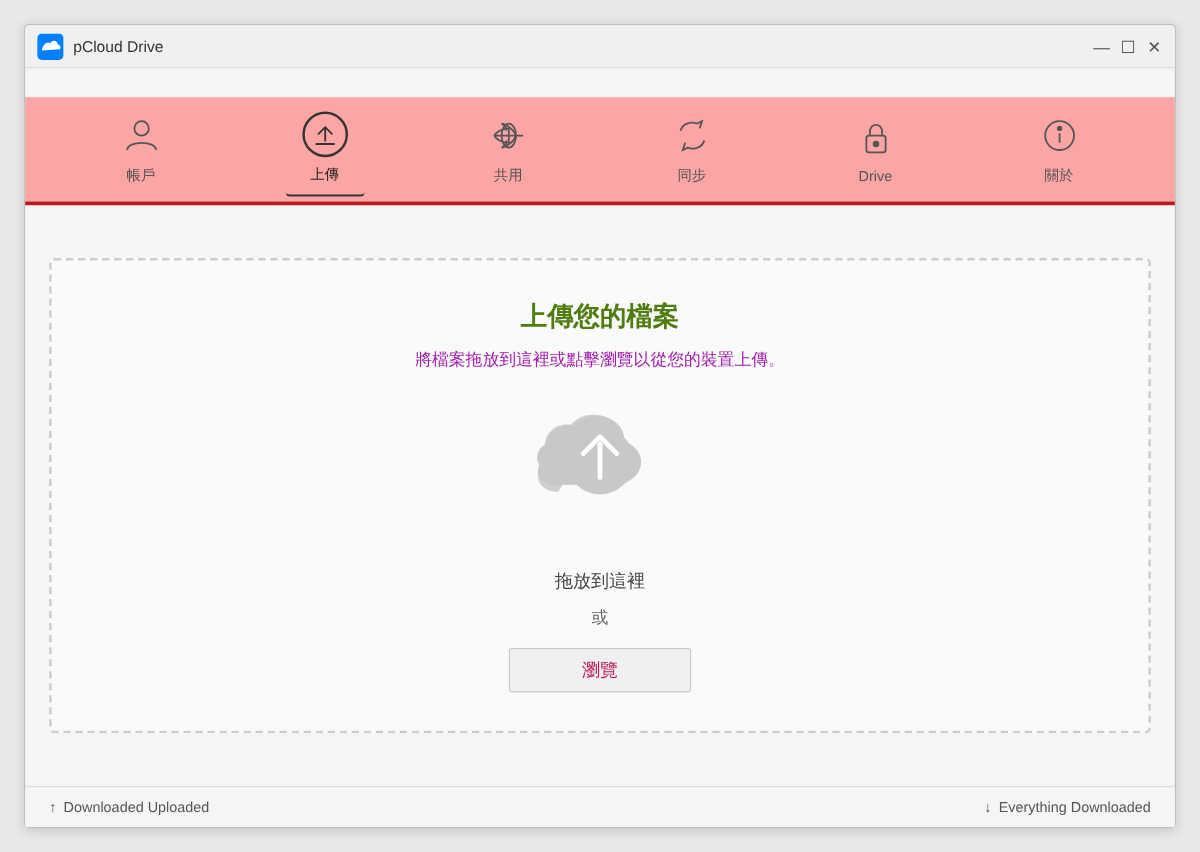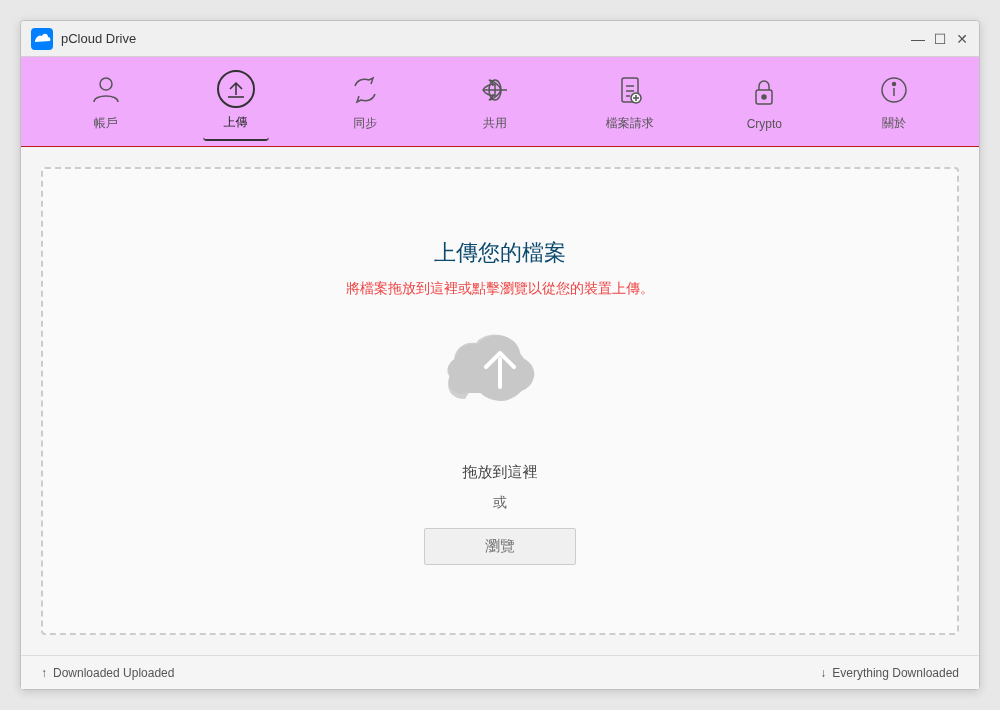--- a/index.html
+++ b/index.html
@@ -15,20 +15,21 @@
     }
     .window {
       width: 960px;
       height: 670px;
       background: #f5f5f5;
       border: 1px solid #c0c0c0;
       border-radius: 4px;
       display: flex;
       flex-direction: column;
       box-shadow: 0 2px 10px rgba(0,0,0,0.15);
+      gap: 24px;
     }
     .title-bar {
       height: 36px;
       background: #f0f0f0;
       border-bottom: 1px solid #d0d0d0;
       display: flex;
       align-items: center;
       padding: 0 10px;
       border-radius: 4px 4px 0 0;
     }
@@ -53,22 +54,22 @@
       align-items: center;
       justify-content: center;
       font-size: 14px;
       color: #555;
       cursor: pointer;
       background: none;
       border: none;
     }
     .toolbar {
       height: 90px;
-      background: #f0abfc;
-      border-bottom: 1px solid #b91c1c;
+      background: #fca5a5;
+      border-bottom: 3px solid #b91c1c;
       display: flex;
       align-items: center;
       justify-content: space-around;
       padding: 0 20px;
     }
     .toolbar-item {
       display: flex;
       flex-direction: column;
       align-items: center;
       gap: 6px;
@@ -132,27 +133,27 @@
       border-radius: 4px;
       display: flex;
       flex-direction: column;
       align-items: center;
       justify-content: center;
       gap: 8px;
       background: #fafafa;
     }
     .upload-title {
       font-size: 22px;
-      color: #0c4a6e;
-      font-weight: 400;
+      color: #4d7c0f;
+      font-weight: 700;
       margin-bottom: 4px;
     }
     .upload-subtitle {
       font-size: 14px;
-      color: #ef4444;
+      color: #a21caf;
       margin-bottom: 23px;
     }
     .upload-cloud-icon {
       margin-bottom: 16px;
     }
     .upload-drop-text {
       font-size: 15px;
       color: #444;
       font-weight: 500;
       margin-top: 16px;
@@ -161,21 +162,21 @@
       font-size: 14px;
       color: #666;
       margin: 4px 0;
     }
     .browse-btn {
       padding: 8px 60px;
       background: #f0f0f0;
       border: 1px solid #ccc;
       border-radius: 2px;
       font-size: 15px;
-      color: #737373;
+      color: #be185d;
       cursor: pointer;
       margin-top: 4px;
     }
     .status-bar {
       height: 34px;
       background: #f5f5f5;
       border-top: 1px solid #ddd;
       display: flex;
       align-items: center;
       padding: 0 20px;
@@ -237,63 +238,49 @@
           </svg>
         </div>
       </div>
       <span class="toolbar-label">上傳</span>
     </div>
 
 
     <div class="toolbar-item">
       <div class="toolbar-icon">
         <svg viewBox="0 0 32 32">
-          <path d="M6 12 C8 6, 14 4, 20 6 L24 4 L22 10"></path>
-          <path d="M26 20 C24 26, 18 28, 12 26 L8 28 L10 22"></path>
-        </svg>
-      </div>
-      <span class="toolbar-label">同步</span>
-    </div>
-
-    <div class="toolbar-item">
-      <div class="toolbar-icon">
-        <svg viewBox="0 0 32 32">
           <path d="M14 12 C14 8, 10 6, 10 6 C12 6, 20 10, 22 16 C20 22, 12 26, 10 26 C10 26, 14 24, 14 20"></path>
           <path d="M4 16 C6 12, 12 10, 16 10 L16 22 C12 22, 6 20, 4 16 Z"></path>
           <ellipse cx="16" cy="16" rx="6" ry="10"></ellipse>
           <line x1="4" y1="16" x2="28" y2="16"></line>
         </svg>
       </div>
       <span class="toolbar-label">共用</span>
     </div>
 
     <div class="toolbar-item">
       <div class="toolbar-icon">
         <svg viewBox="0 0 32 32">
-          <rect x="8" y="4" width="16" height="24" rx="2"></rect>
-          <line x1="12" y1="12" x2="20" y2="12"></line>
-          <line x1="12" y1="17" x2="20" y2="17"></line>
-          <line x1="12" y1="22" x2="16" y2="22"></line>
-          <circle cx="22" cy="24" r="5" fill="#f5f5f5" stroke="#555"></circle>
-          <line x1="22" y1="21" x2="22" y2="27"></line>
-          <line x1="19" y1="24" x2="25" y2="24"></line>
-        </svg>
-      </div>
-      <span class="toolbar-label">檔案請求</span>
-    </div>
+          <path d="M6 12 C8 6, 14 4, 20 6 L24 4 L22 10"></path>
+          <path d="M26 20 C24 26, 18 28, 12 26 L8 28 L10 22"></path>
+        </svg>
+      </div>
+      <span class="toolbar-label">同步</span>
+    </div>
+
 
     <div class="toolbar-item">
       <div class="toolbar-icon">
         <svg viewBox="0 0 32 32">
           <rect x="8" y="14" width="16" height="14" rx="2"></rect>
           <path d="M11 14 L11 10 A5 5 0 0 1 21 10 L21 14"></path>
           <circle cx="16" cy="21" r="2" fill="#555"></circle>
         </svg>
       </div>
-      <span class="toolbar-label">Crypto</span>
+      <span class="toolbar-label">Drive</span>
     </div>
 
 
     <div class="toolbar-item">
       <div class="toolbar-icon">
         <svg viewBox="0 0 32 32">
           <circle cx="16" cy="16" r="12"></circle>
           <line x1="16" y1="14" x2="16" y2="22"></line>
           <circle cx="16" cy="10" r="1.5" fill="#555"></circle>
         </svg>

